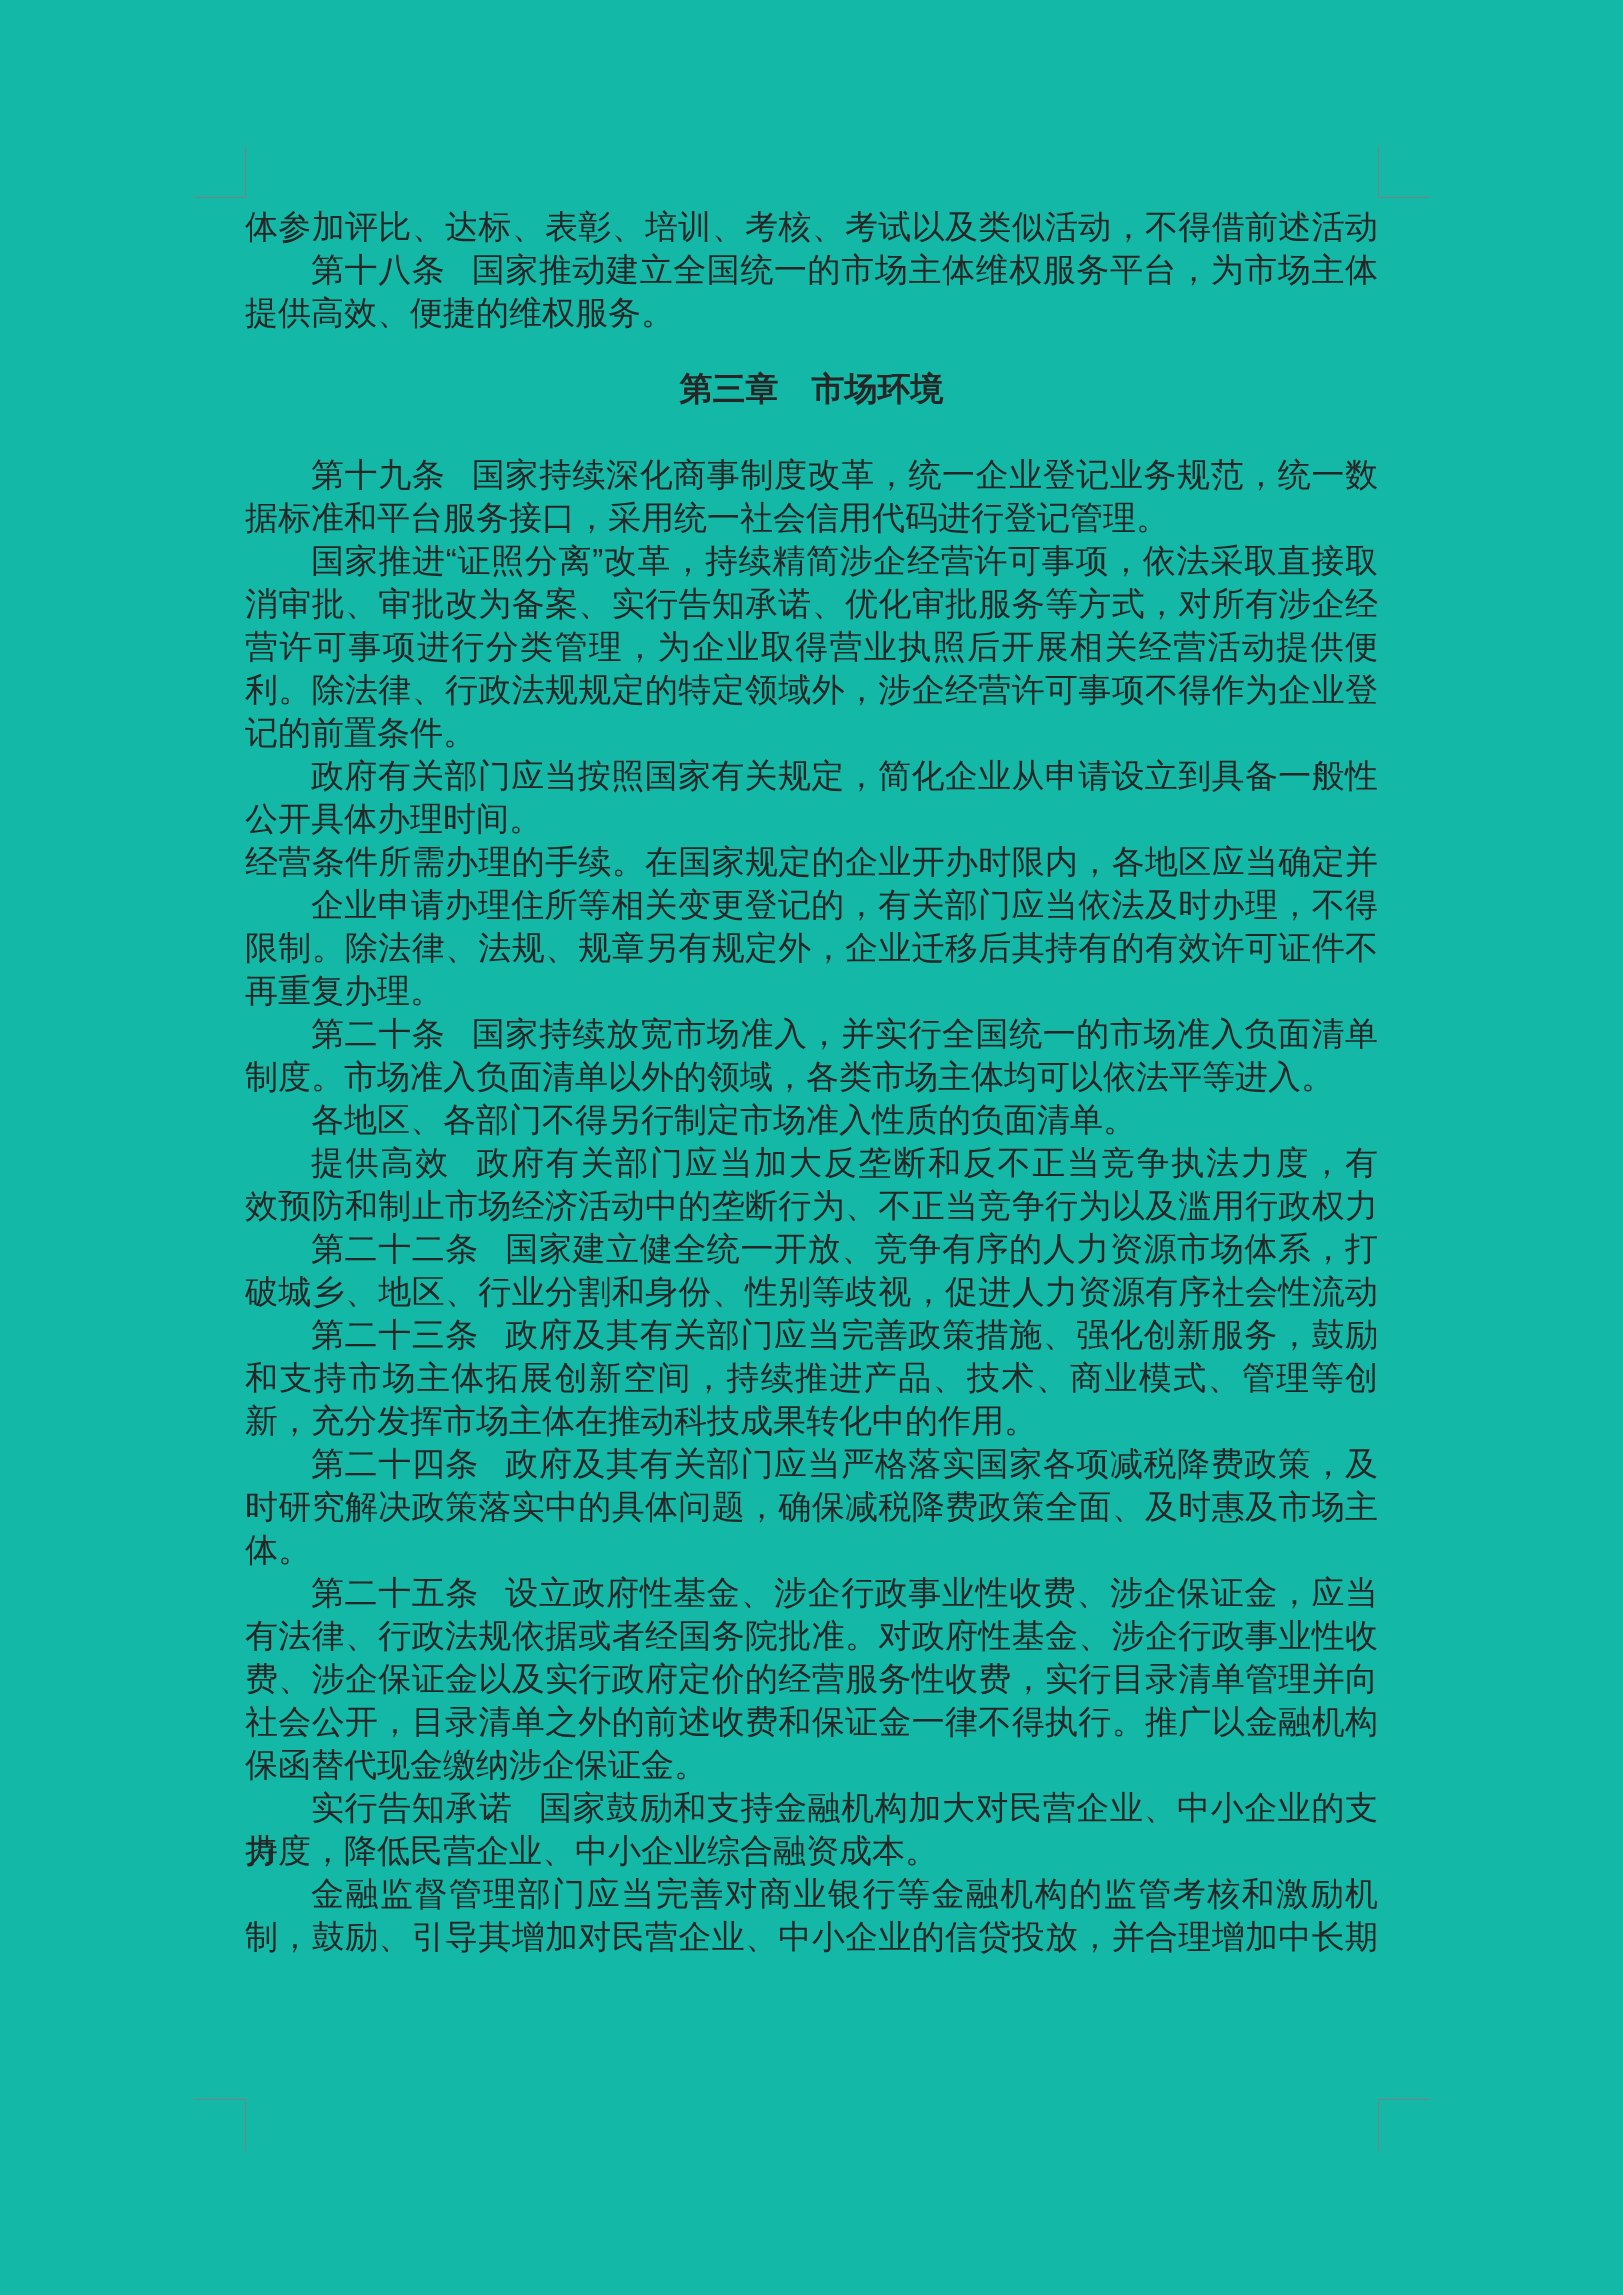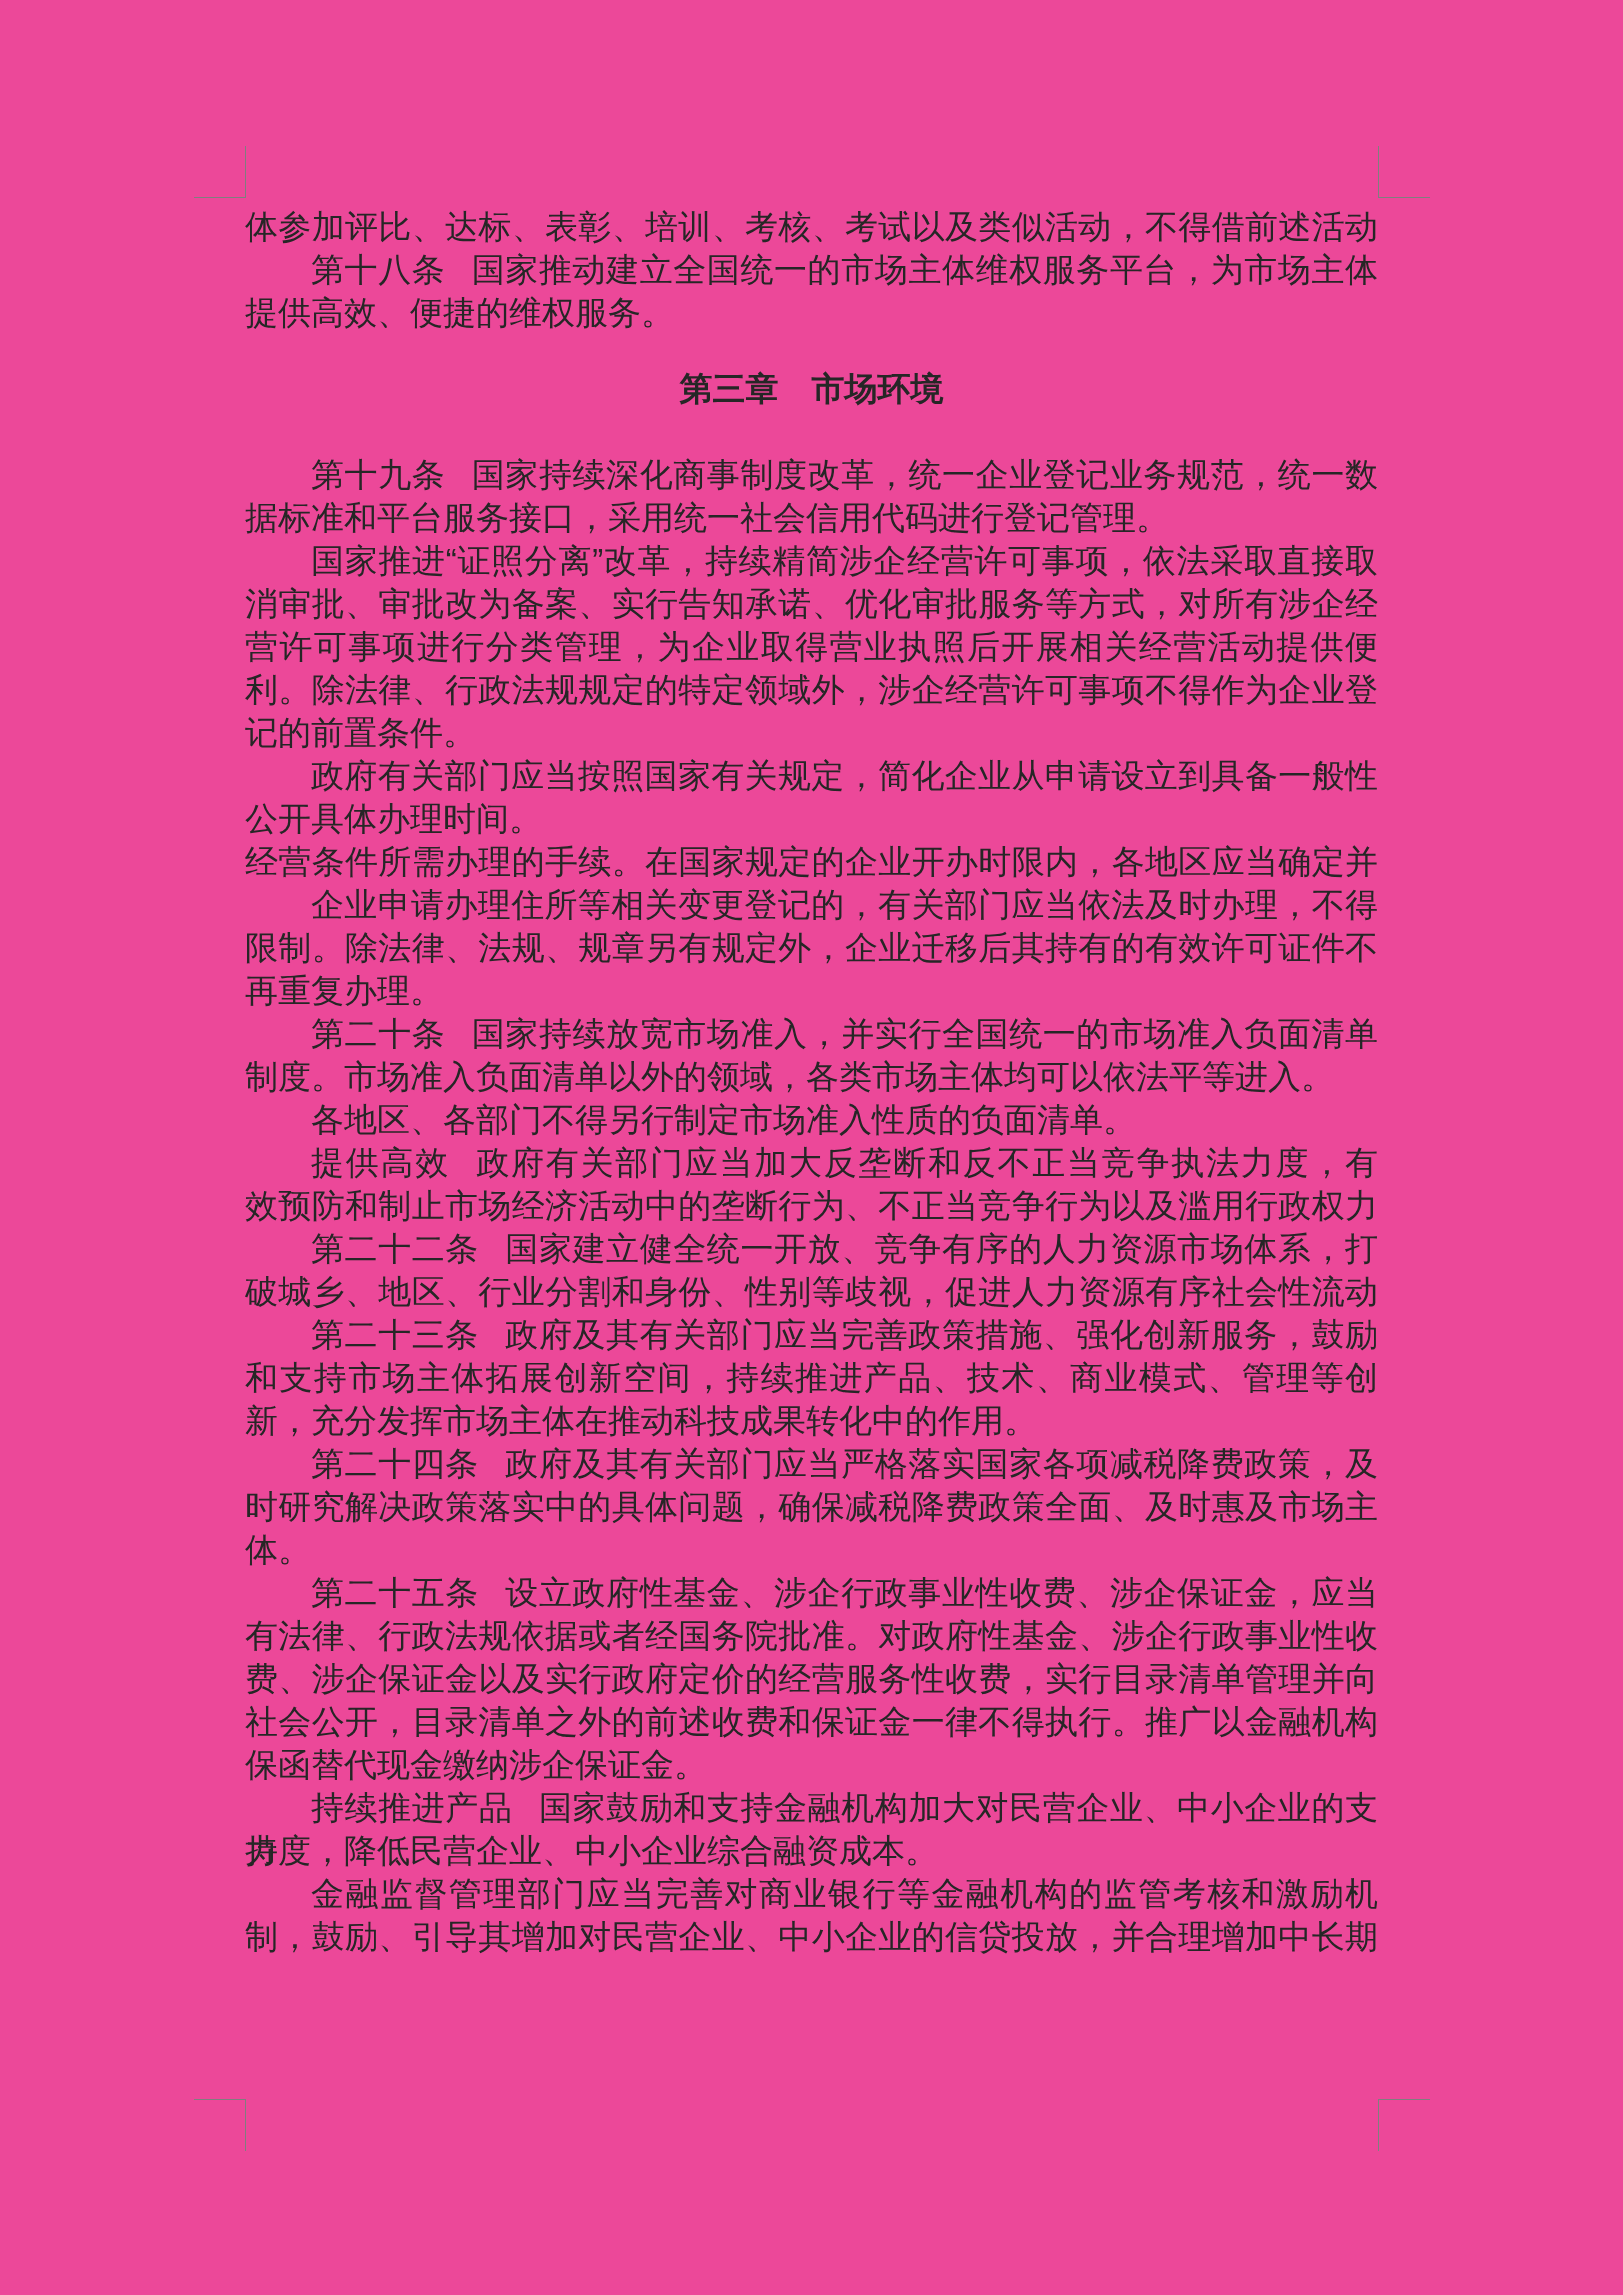--- a/index.html
+++ b/index.html
@@ -1,20 +1,20 @@
 <!DOCTYPE html>
 <html style="font-size:8px"><head>
 <meta charset="utf-8">
 <style>
   html,body{margin:0;padding:0;background:#ffffff;}
   .page{
     position:relative;
     width:1623px;
     height:2295px;
-    background:#ec4899;
+    background:#14b8a6;
     font-family:"Liberation Sans","DejaVu Sans",sans-serif;
     color:#262626;
     overflow:hidden;
   }
   .crop-mark{position:absolute;width:51px;height:51px;}
   .crop-tl{left:194px;top:146px;border-right:1.5px solid #7f7f7f;border-bottom:1.5px solid #7f7f7f;}
   .crop-tr{left:1378px;top:146px;border-left:1.5px solid #7f7f7f;border-bottom:1.5px solid #7f7f7f;}
   .crop-bl{left:194px;top:2099px;border-right:1.5px solid #7f7f7f;border-top:1.5px solid #7f7f7f;}
   .crop-br{left:1378px;top:2099px;border-left:1.5px solid #7f7f7f;border-top:1.5px solid #7f7f7f;}
   .text-area{
@@ -79,19 +79,19 @@
       <div class="line fill"><span>和支持市场主体拓展创新空间，持续推进产品、技术、商业模式、管理等创</span></div>
       <div class="line"><span>新，充分发挥市场主体在推动科技成果转化中的作用。</span></div>
       <div class="line indent fill"><span class="article-no">第二十四条</span><span>政府及其有关部门应当严格落实国家各项减税降费政策，及</span></div>
       <div class="line fill"><span>时研究解决政策落实中的具体问题，确保减税降费政策全面、及时惠及市场主</span></div>
       <div class="line"><span>体。</span></div>
       <div class="line indent fill"><span class="article-no">第二十五条</span><span>设立政府性基金、涉企行政事业性收费、涉企保证金，应当</span></div>
       <div class="line fill"><span>有法律、行政法规依据或者经国务院批准。对政府性基金、涉企行政事业性收</span></div>
       <div class="line fill"><span>费、涉企保证金以及实行政府定价的经营服务性收费，实行目录清单管理并向</span></div>
       <div class="line fill"><span>社会公开，目录清单之外的前述收费和保证金一律不得执行。推广以金融机构</span></div>
       <div class="line"><span>保函替代现金缴纳涉企保证金。</span></div>
-      <div class="line indent fill"><span class="article-no">持续推进产品</span><span>国家鼓励和支持金融机构加大对民营企业、中小企业的支持</span></div>
+      <div class="line indent fill"><span class="article-no">实行告知承诺</span><span>国家鼓励和支持金融机构加大对民营企业、中小企业的支持</span></div>
       <div class="line"><span>力度，降低民营企业、中小企业综合融资成本。</span></div>
       <div class="line indent fill"><span>金融监督管理部门应当完善对商业银行等金融机构的监管考核和激励机</span></div>
       <div class="line fill"><span>制，鼓励、引导其增加对民营企业、中小企业的信贷投放，并合理增加中长期</span></div>
     </div>
 </div>
 
 
 </body></html>

